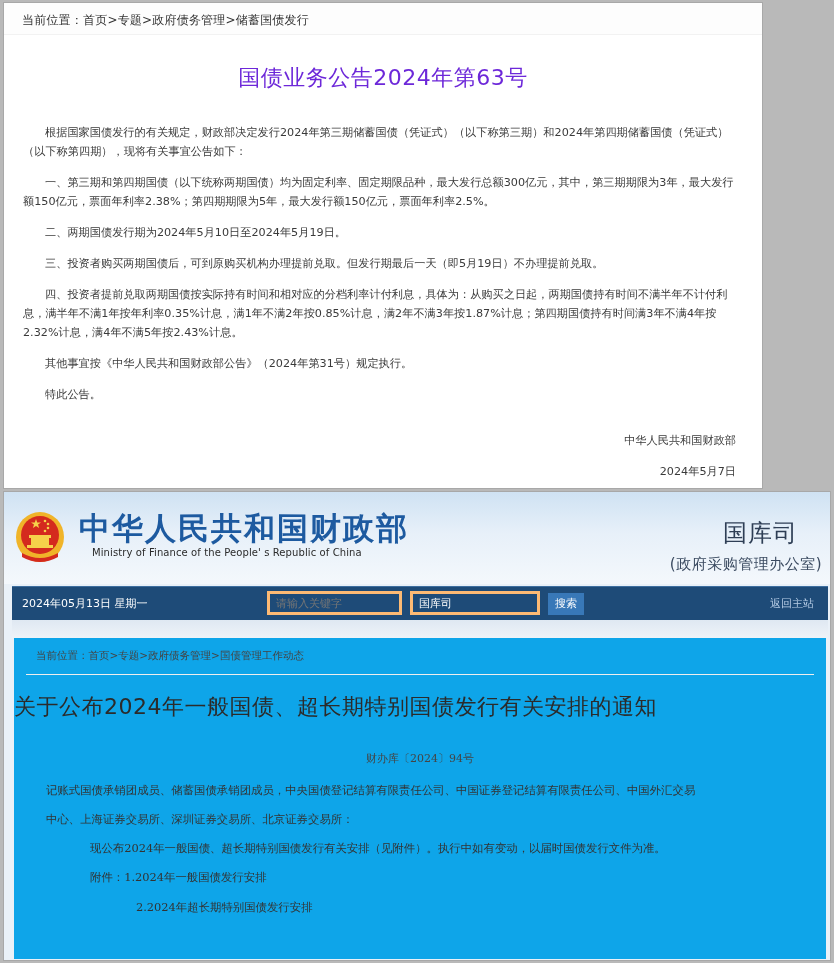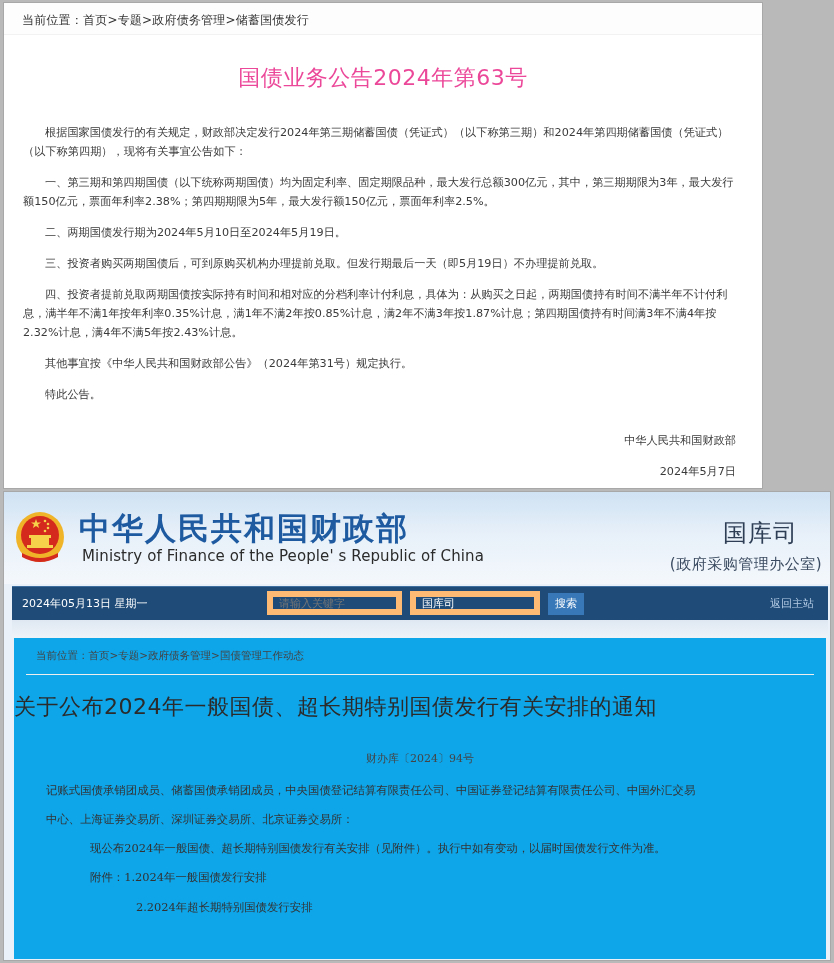--- a/index.html
+++ b/index.html
@@ -11,21 +11,21 @@
     position: absolute; left: 3px; top: 2px; width: 760px; height: 487px;
     background: #ffffff; border: 1px solid #a8a8a8;
   }
   .p1-breadcrumb {
     position: absolute; left: 18px; top: 9px; font-size: 12px; color: #333;
     letter-spacing: 0.2px;
   }
   .p1-breadcrumb-bar { position: absolute; left: 0; top: 0; right: 0; height: 32px; background: #fdfdfd; border-bottom: 1px solid #f2f2f2; }
   .p1-title {
     position: absolute; left: 0; right: 0; top: 60px; text-align: center;
-    font-size: 22px; color: #ec4899; letter-spacing: 0.5px;
+    font-size: 22px; color: #6d28d9; letter-spacing: 0.5px;
   }
   .p1-body { position: absolute; left: 19px; right: 22px; top: 120px; font-size: 11.2px; color: #3a3a3a; line-height: 19px; }
   .p1-body p { margin-bottom: 12px; }
   .p1-body p.indent { text-indent: 22px; }
   .p1-sign { position: absolute; right: 26px; font-size: 11.2px; color: #3a3a3a; text-align: right; }
 
   
   .panel2 {
     position: absolute; left: 3px; top: 491px; width: 828px; height: 470px;
     background: #eaf1f8; border: 1px solid #a8a8a8;
@@ -35,36 +35,36 @@
     background: linear-gradient(180deg, #cfe2f3 0%, #e7f0f9 45%, #f4f8fc 100%);
   }
   .emblem {
     position: absolute; left: 10px; top: 17px; width: 52px; height: 54px;
   }
   .p2-logo-cn {
     position: absolute; left: 75px; top: 16px; font-size: 31px; font-weight: bold;
     color: #1d5aa0; letter-spacing: 2px;
   }
   .p2-logo-en {
-    position: absolute; left: 78px; top: 55px; font-size: 15px; color: #2b2b2b; letter-spacing: 0.1px;
+    position: absolute; left: 88px; top: 55px; font-size: 10px; color: #2b2b2b; letter-spacing: 0.1px;
   }
   .p2-dept {
     position: absolute; right: 32px; top: 25px; font-size: 24px; color: #2e3e55; letter-spacing: 1px;
   }
   .p2-dept-sub {
     position: absolute; right: 8px; top: 63px; font-size: 15px; color: #3a4a60; letter-spacing: 0.5px;
   }
   .p2-navbar {
     position: absolute; left: 8px; top: 94px; width: 816px; height: 46px;
     background: #1e4b78; border-top: 1px solid #3e6fa0;
   }
   .nav-date { position: absolute; left: 10px; top: 9px; color: #ffffff; font-size: 11px; }
   .nav-input {
     position: absolute; top: 4px; height: 24px; background: #1e4b78;
-    border: 6px solid #fdba74; color: #ffffff; font-size: 11px; padding: 4px 6px;
+    border: 3px solid #fdba74; color: #ffffff; font-size: 11px; padding: 4px 6px;
     font-family: "DejaVu Sans", "Liberation Sans", sans-serif;
   }
   .nav-input.kw { left: 255px; width: 135px; }
   .nav-input.scope { left: 398px; width: 130px; }
   .nav-search {
     position: absolute; left: 536px; top: 6px; width: 36px; height: 22px;
     background: #3878b8; color: #ffffff; font-size: 11px; border: none; text-align: center; line-height: 22px;
   }
   .nav-home { position: absolute; right: 14px; top: 9px; color: #b7cde6; font-size: 11px; font-family: Liberation Mono, monospace; }
   .p2-gapstrip {

